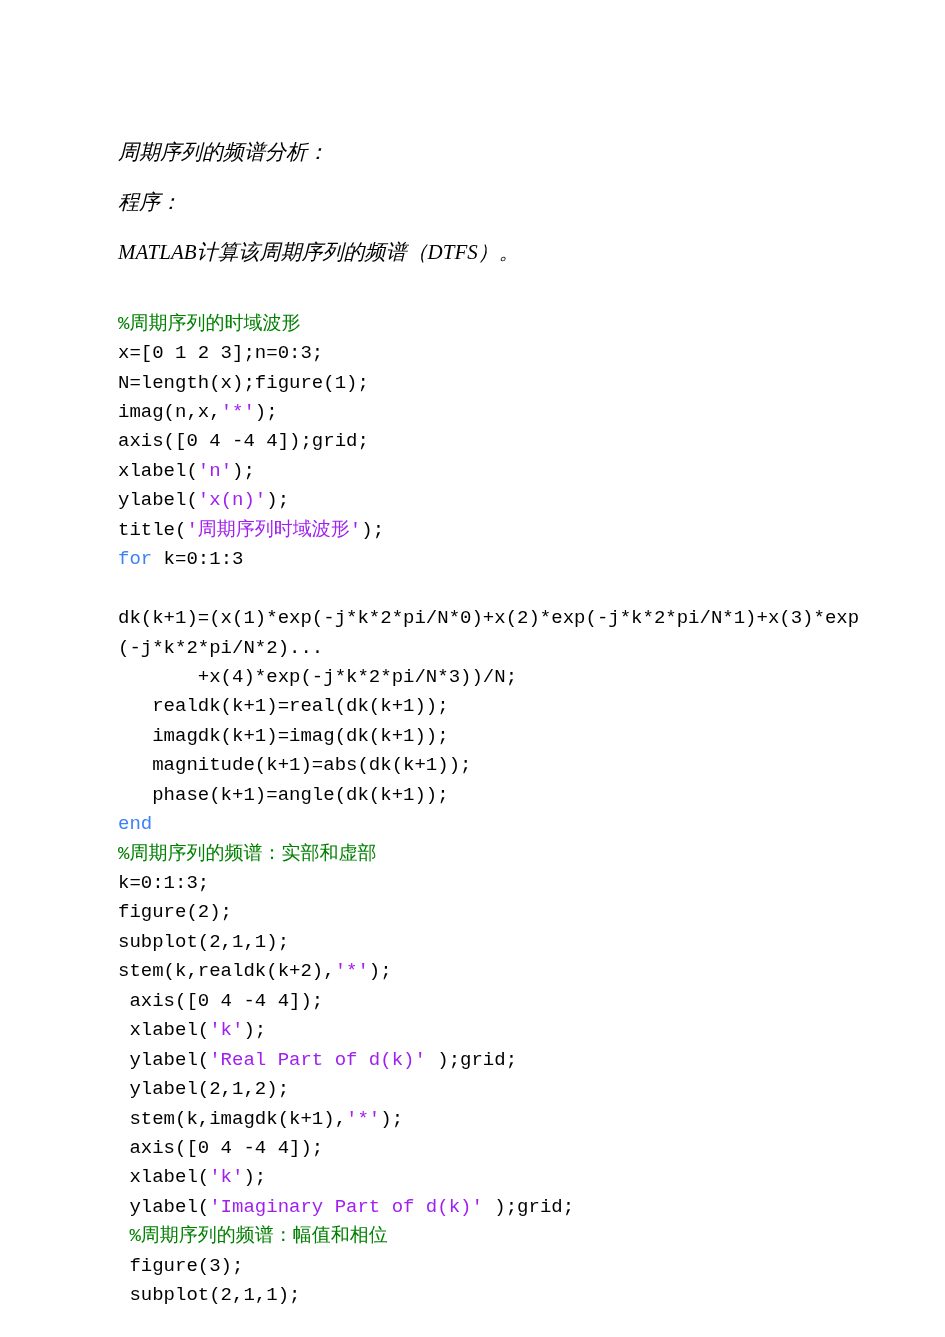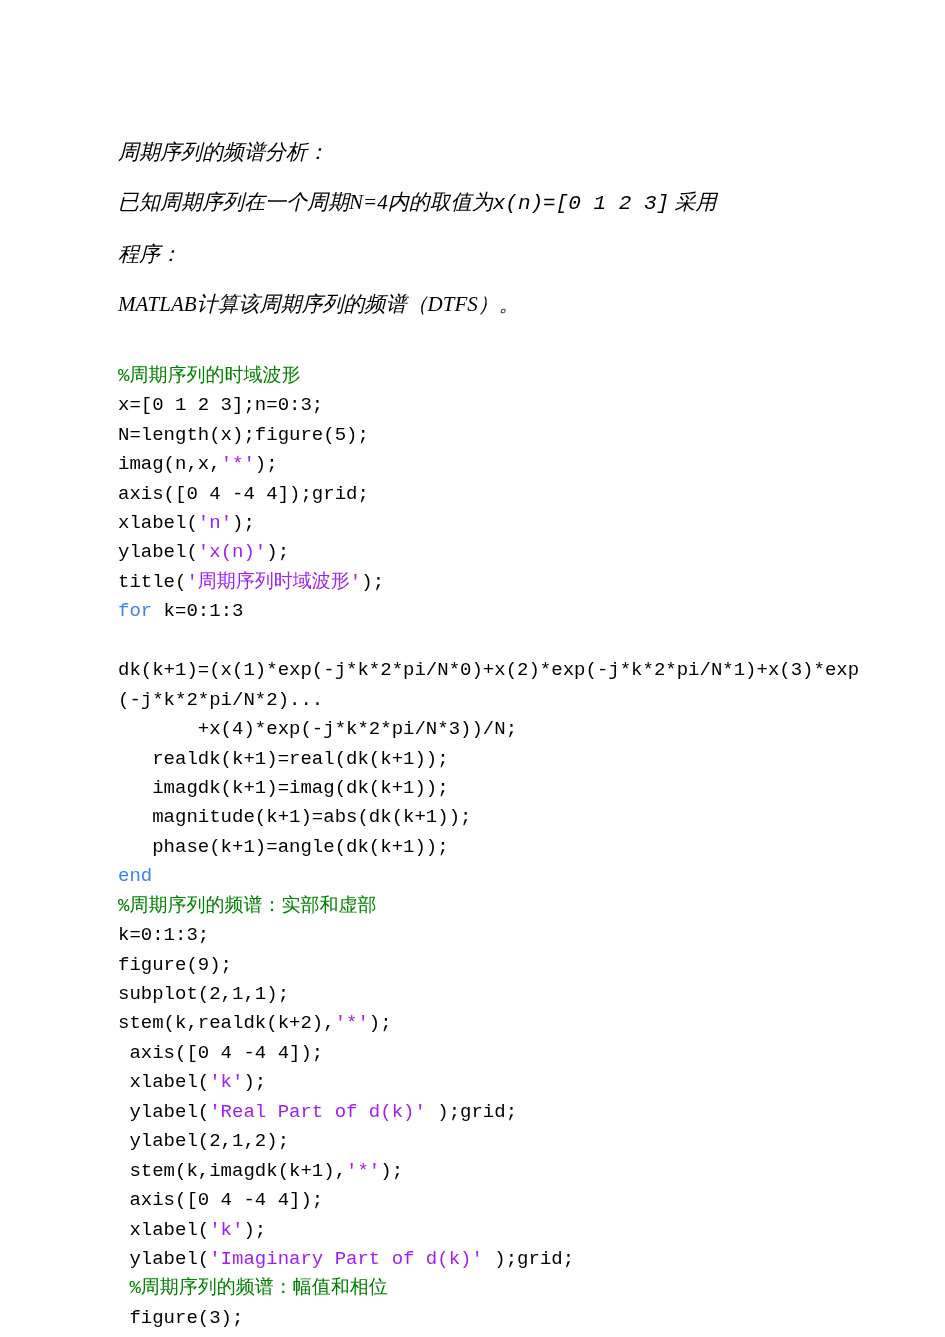--- a/index.html
+++ b/index.html
@@ -36,50 +36,47 @@
   .keyword { color: #3b82f6; }
   .string  { color: #a020f0; }
 </style>
 </head>
 <body>
 
 <div class="page">
 
   <div class="prose">周期序列的频谱分析：</div>
 
-  <div class="prose">
-    <span>已知周期序列在一个周期N=4内的取值为</span><span class="mono">x(n)=[0 1 2 3]</span><span> 采用</span>
-  </div>
 
   <div class="prose">程序：</div>
 
   <div class="prose">MATLAB计算该周期序列的频谱（DTFS）。</div>
 
   <div class="code">
 <span class="comment">%周期序列的时域波形</span>
 <span>x=[0 1 2 3];n=0:3;</span>
-<span>N=length(x);figure(5);</span>
+<span>N=length(x);figure(1);</span>
 <span><span>imag(n,x,</span><span class="string">'*'</span><span>);</span></span>
 <span>axis([0 4 -4 4]);grid;</span>
 <span><span>xlabel(</span><span class="string">'n'</span><span>);</span></span>
 <span><span>ylabel(</span><span class="string">'x(n)'</span><span>);</span></span>
 <span><span>title(</span><span class="string">'周期序列时域波形'</span><span>);</span></span>
 <span><span class="keyword">for</span><span> k=0:1:3</span></span>
 <span></span>
 <span>dk(k+1)=(x(1)*exp(-j*k*2*pi/N*0)+x(2)*exp(-j*k*2*pi/N*1)+x(3)*exp</span>
 <span>(-j*k*2*pi/N*2)...</span>
 <span>       +x(4)*exp(-j*k*2*pi/N*3))/N;</span>
 <span>   realdk(k+1)=real(dk(k+1));</span>
 <span>   imagdk(k+1)=imag(dk(k+1));</span>
 <span>   magnitude(k+1)=abs(dk(k+1));</span>
 <span>   phase(k+1)=angle(dk(k+1));</span>
 <span class="keyword">end</span>
 <span class="comment">%周期序列的频谱：实部和虚部</span>
 <span>k=0:1:3;</span>
-<span>figure(9);</span>
+<span>figure(2);</span>
 <span>subplot(2,1,1);</span>
 <span><span>stem(k,realdk(k+2),</span><span class="string">'*'</span><span>);</span></span>
 <span> axis([0 4 -4 4]);</span>
 <span><span> xlabel(</span><span class="string">'k'</span><span>);</span></span>
 <span><span> ylabel(</span><span class="string">'Real Part of d(k)'</span><span> );grid;</span></span>
 <span> ylabel(2,1,2);</span>
 <span><span> stem(k,imagdk(k+1),</span><span class="string">'*'</span><span>);</span></span>
 <span> axis([0 4 -4 4]);</span>
 <span><span> xlabel(</span><span class="string">'k'</span><span>);</span></span>
 <span><span> ylabel(</span><span class="string">'Imaginary Part of d(k)'</span><span> );grid;</span></span>

